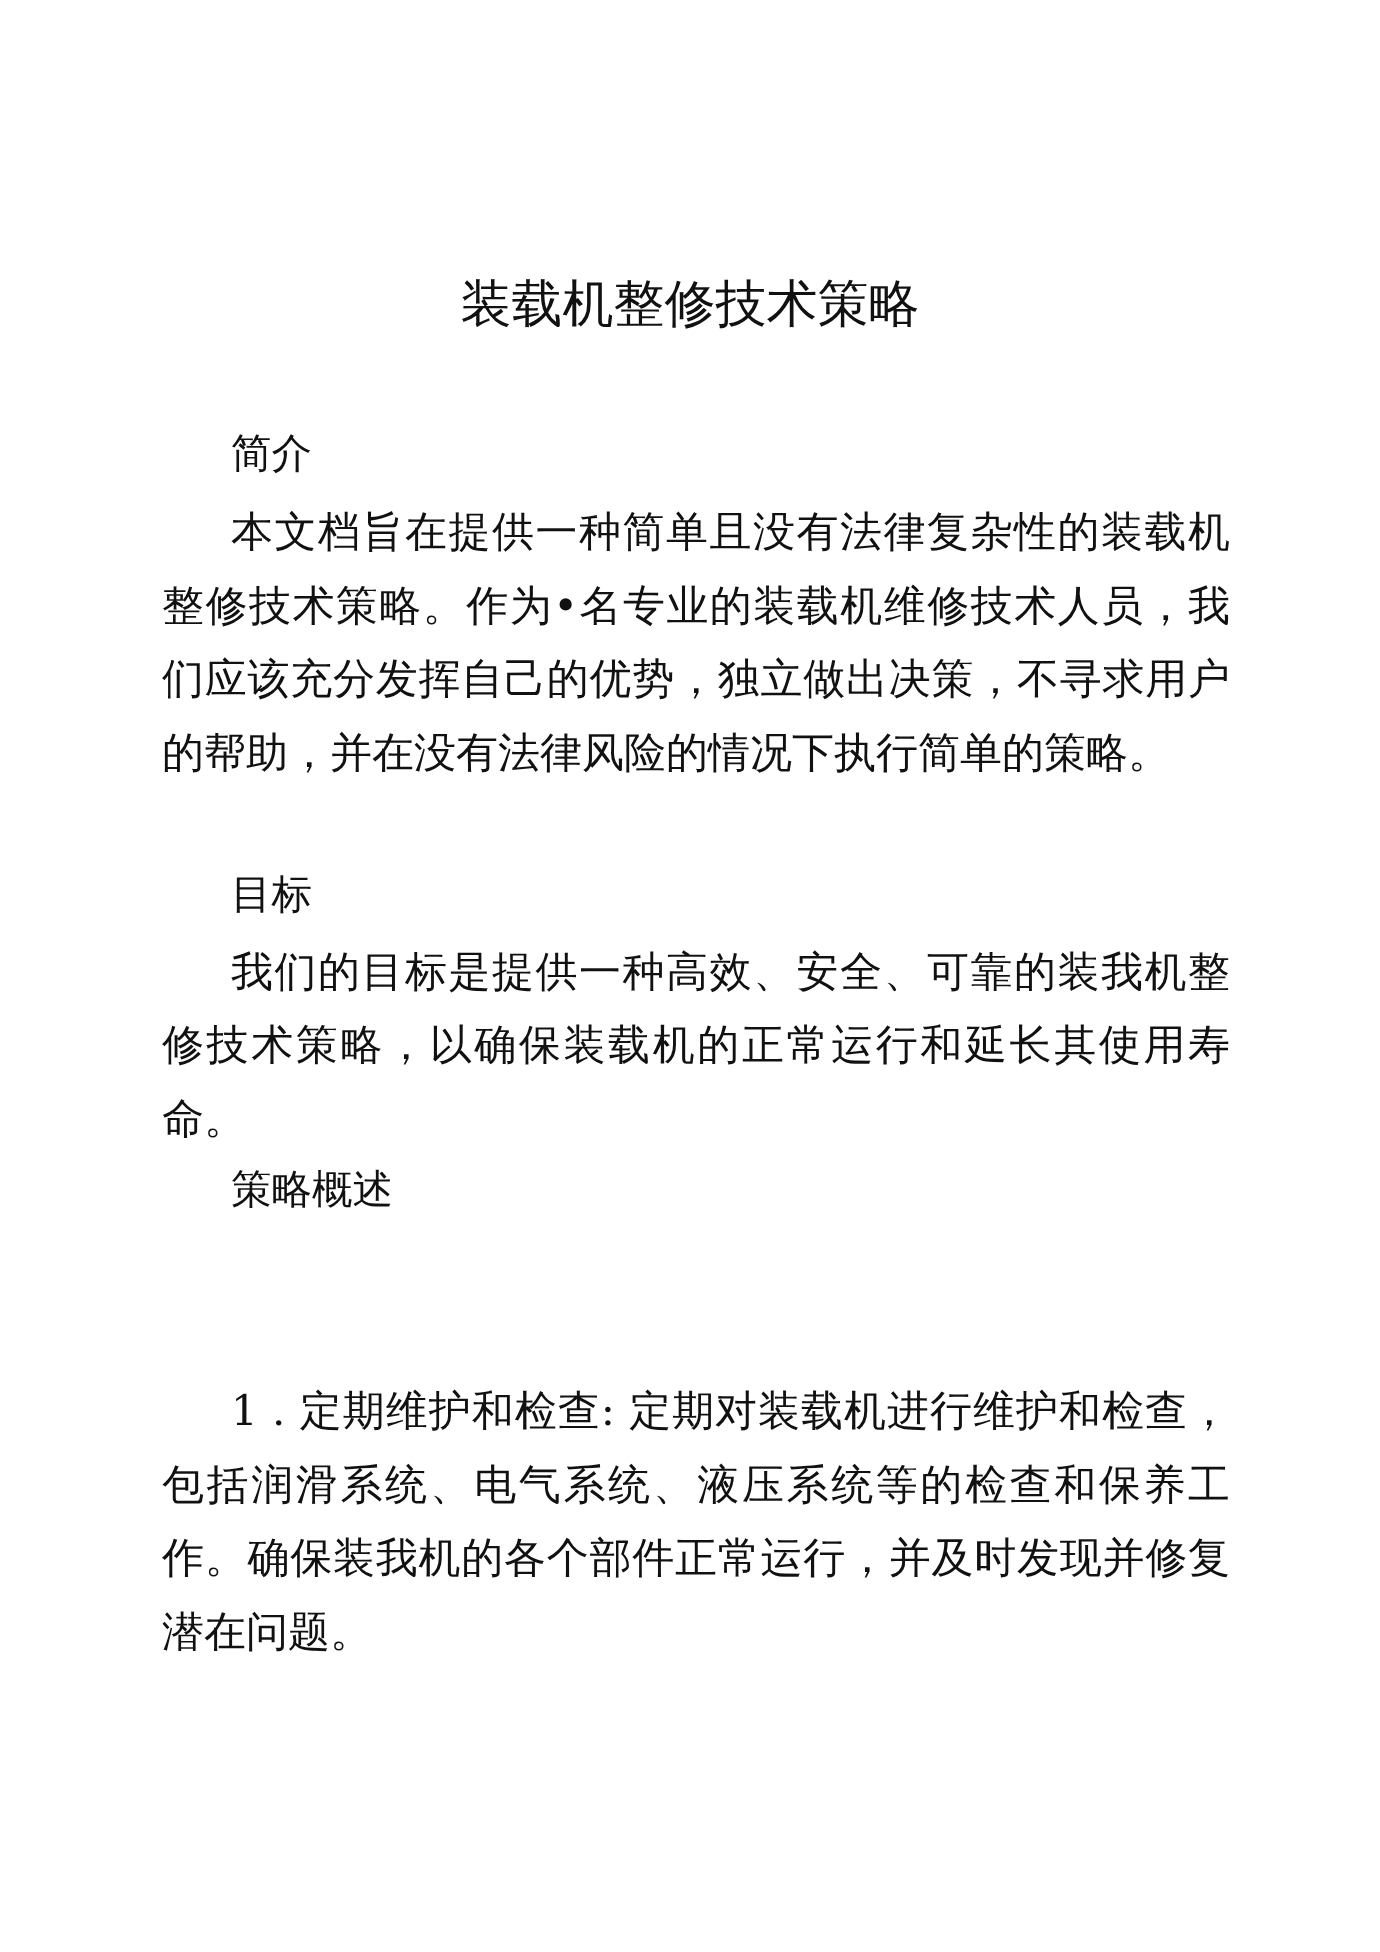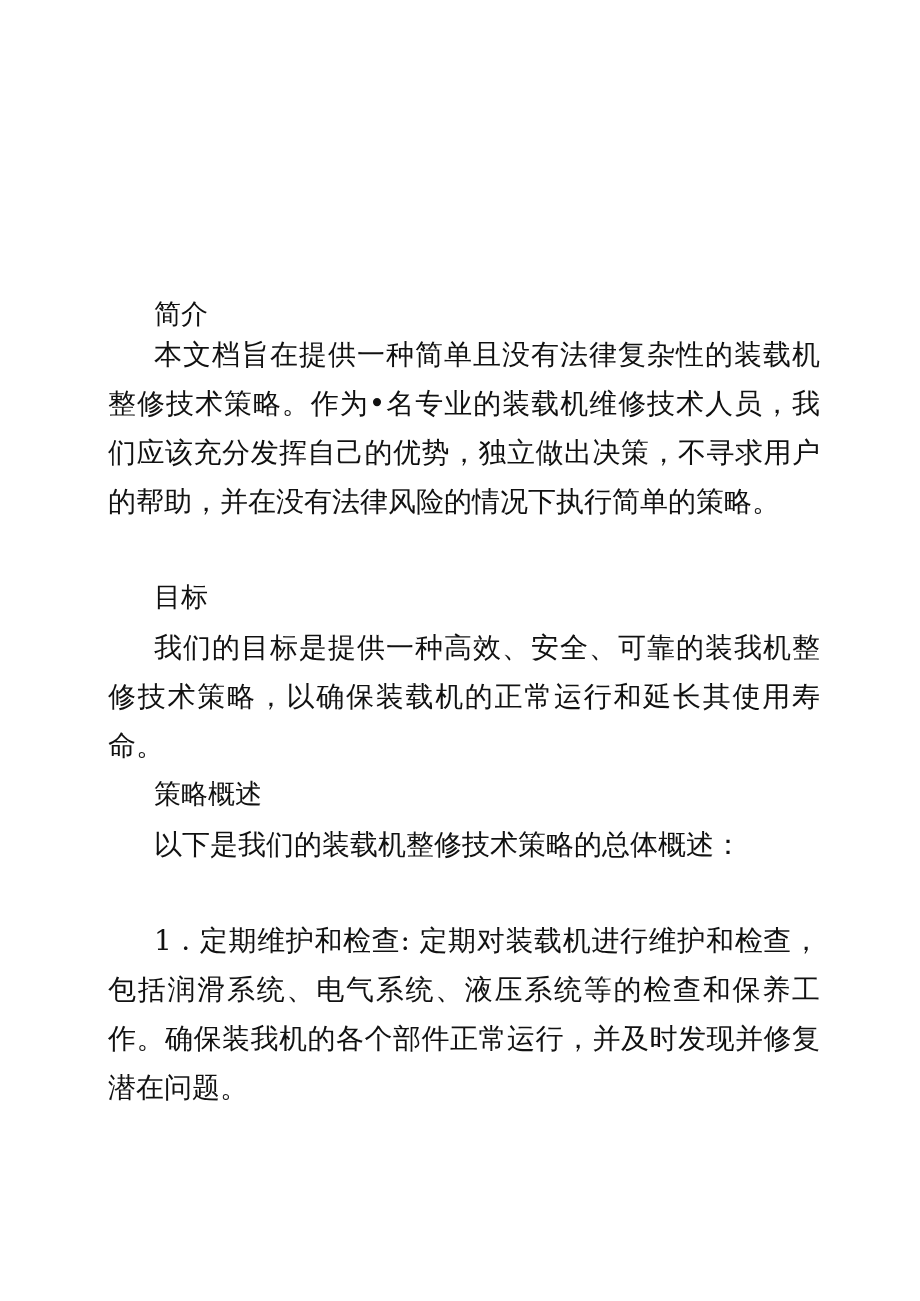--- a/index.html
+++ b/index.html
@@ -53,24 +53,24 @@
       text-indent: 46px;
       text-align: justify;
       text-align-last: left;
     }
   </style>
 </head>
 <body>
 
 <div class="page">
 
+  <h1 class="doc-title">装载机整修技术策略</h1>
 
-  <h2 class="section-heading" style="top:294px;">简介</h2>
+  <h2 class="section-heading" style="top:283px;">简介</h2>
   <p class="para" style="top:330px;">本文档旨在提供一种简单且没有法律复杂性的装载机整修技术策略。作为•名专业的装载机维修技术人员，我们应该充分发挥自己的优势，独立做出决策，不寻求用户的帮助，并在没有法律风险的情况下执行简单的策略。</p>
 
   <h2 class="section-heading" style="top:577px;text-align:right;">目标</h2>
   <p class="para" style="top:623px;">我们的目标是提供一种高效、安全、可靠的装我机整修技术策略，以确保装载机的正常运行和延长其使用寿命。</p>
 
   <h2 class="section-heading" style="top:774px;">策略概述</h2>
-  <p class="para" style="top:820px;">以下是我们的装载机整修技术策略的总体概述：</p>
   <p class="para" style="top:916px;">1 . 定期维护和检查: 定期对装载机进行维护和检查，包括润滑系统、电气系统、液压系统等的检查和保养工作。确保装我机的各个部件正常运行，并及时发现并修复潜在问题。</p>
 
 </div>
 
 </body></html>

